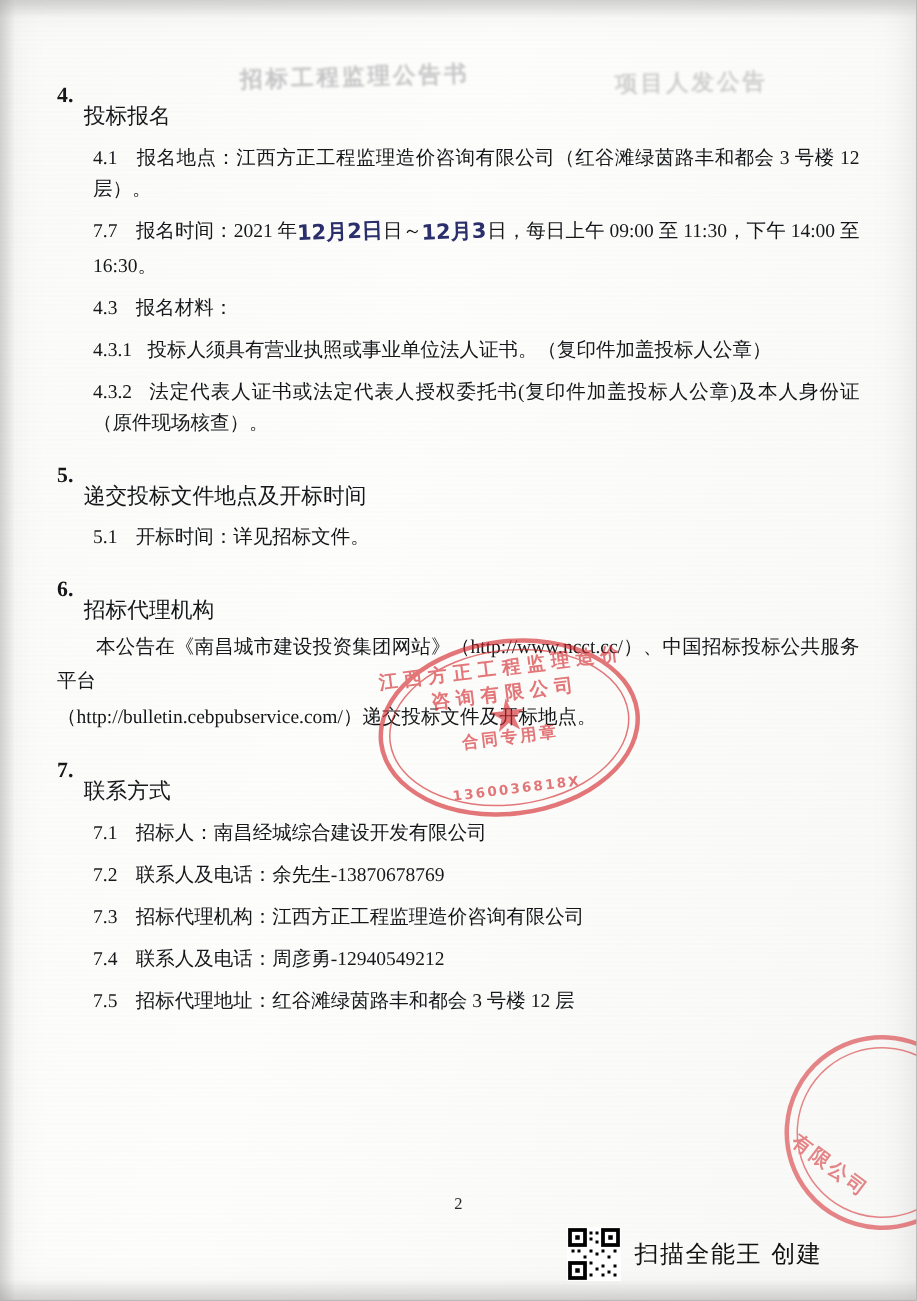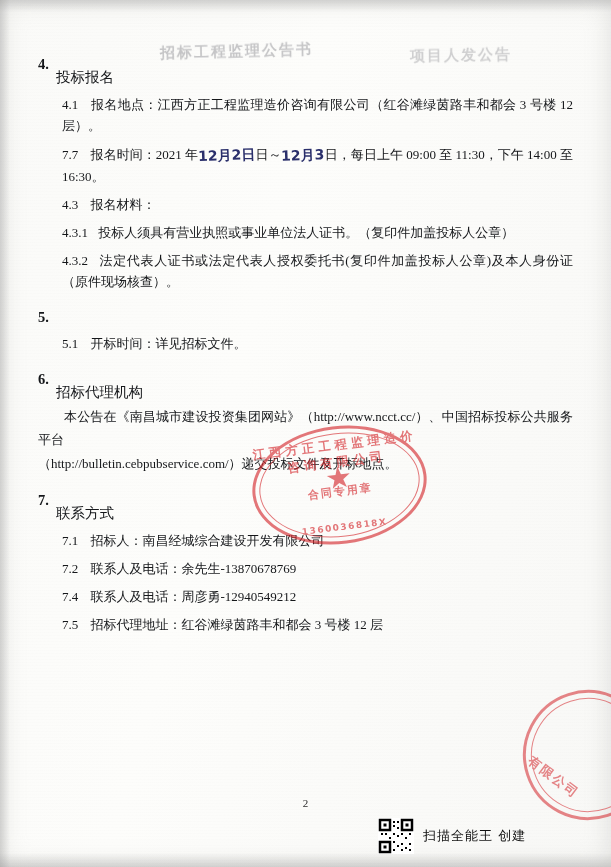--- a/index.html
+++ b/index.html
@@ -225,21 +225,21 @@
   }
   .qr {
     width: 36px;
     height: 36px;
     background: #fff;
     position: relative;
   }
   .qr svg { display: block; }
   .footer-text {
     font-family: "DejaVu Sans", sans-serif;
-    font-size: 13px;
+    font-size: 16px;
     color: #111;
     letter-spacing: 1px;
   }
   .footer-edge {
     position: absolute;
     left: 0; right: 0; bottom: 0;
     height: 14px;
     background: linear-gradient(to bottom, rgba(255,255,255,0), rgba(120,120,120,0.25));
     z-index: 2;
     pointer-events: none;
@@ -298,20 +298,21 @@
       <span>4.3.1</span>
       <span style="display:inline-block;width:7px"></span><span>投标人须具有营业执照或事业单位法人证书。（复印件加盖投标人公章）</span>
     </p>
     <p class="item">
       <span>4.3.2</span>
       <span style="display:inline-block;width:7px"></span><span>法定代表人证书或法定代表人授权委托书(复印件加盖投标人公章)及本人身份证（原件现场核查）。</span>
     </p>
 
     <div class="sec-row">
       <span class="sec-num">5.</span>
+      <span class="sec-title">递交投标文件地点及开标时间</span>
     </div>
     <p class="item">
       <span>5.1</span>
       <span style="display:inline-block;width:9px"></span><span>开标时间：详见招标文件。</span>
     </p>
 
     <div class="sec-row">
       <span class="sec-num">6.</span>
       <span class="sec-title">招标代理机构</span>
     </div>
@@ -322,20 +323,24 @@
       <span class="sec-num">7.</span>
       <span class="sec-title">联系方式</span>
     </div>
     <p class="item">
       <span>7.1</span>
       <span style="display:inline-block;width:9px"></span><span>招标人：南昌经城综合建设开发有限公司</span>
     </p>
     <p class="item">
       <span>7.2</span>
       <span style="display:inline-block;width:9px"></span><span>联系人及电话：余先生-13870678769</span>
+    </p>
+    <p class="item">
+      <span>7.3</span>
+      <span style="display:inline-block;width:9px"></span><span>招标代理机构：江西方正工程监理造价咨询有限公司</span>
     </p>
     <p class="item">
       <span>7.4</span>
       <span style="display:inline-block;width:9px"></span><span>联系人及电话：周彦勇-12940549212</span>
     </p>
     <p class="item">
       <span>7.5</span>
       <span style="display:inline-block;width:9px"></span><span>招标代理地址：红谷滩绿茵路丰和都会 3 号楼 12 层</span>
     </p>
   </div>

